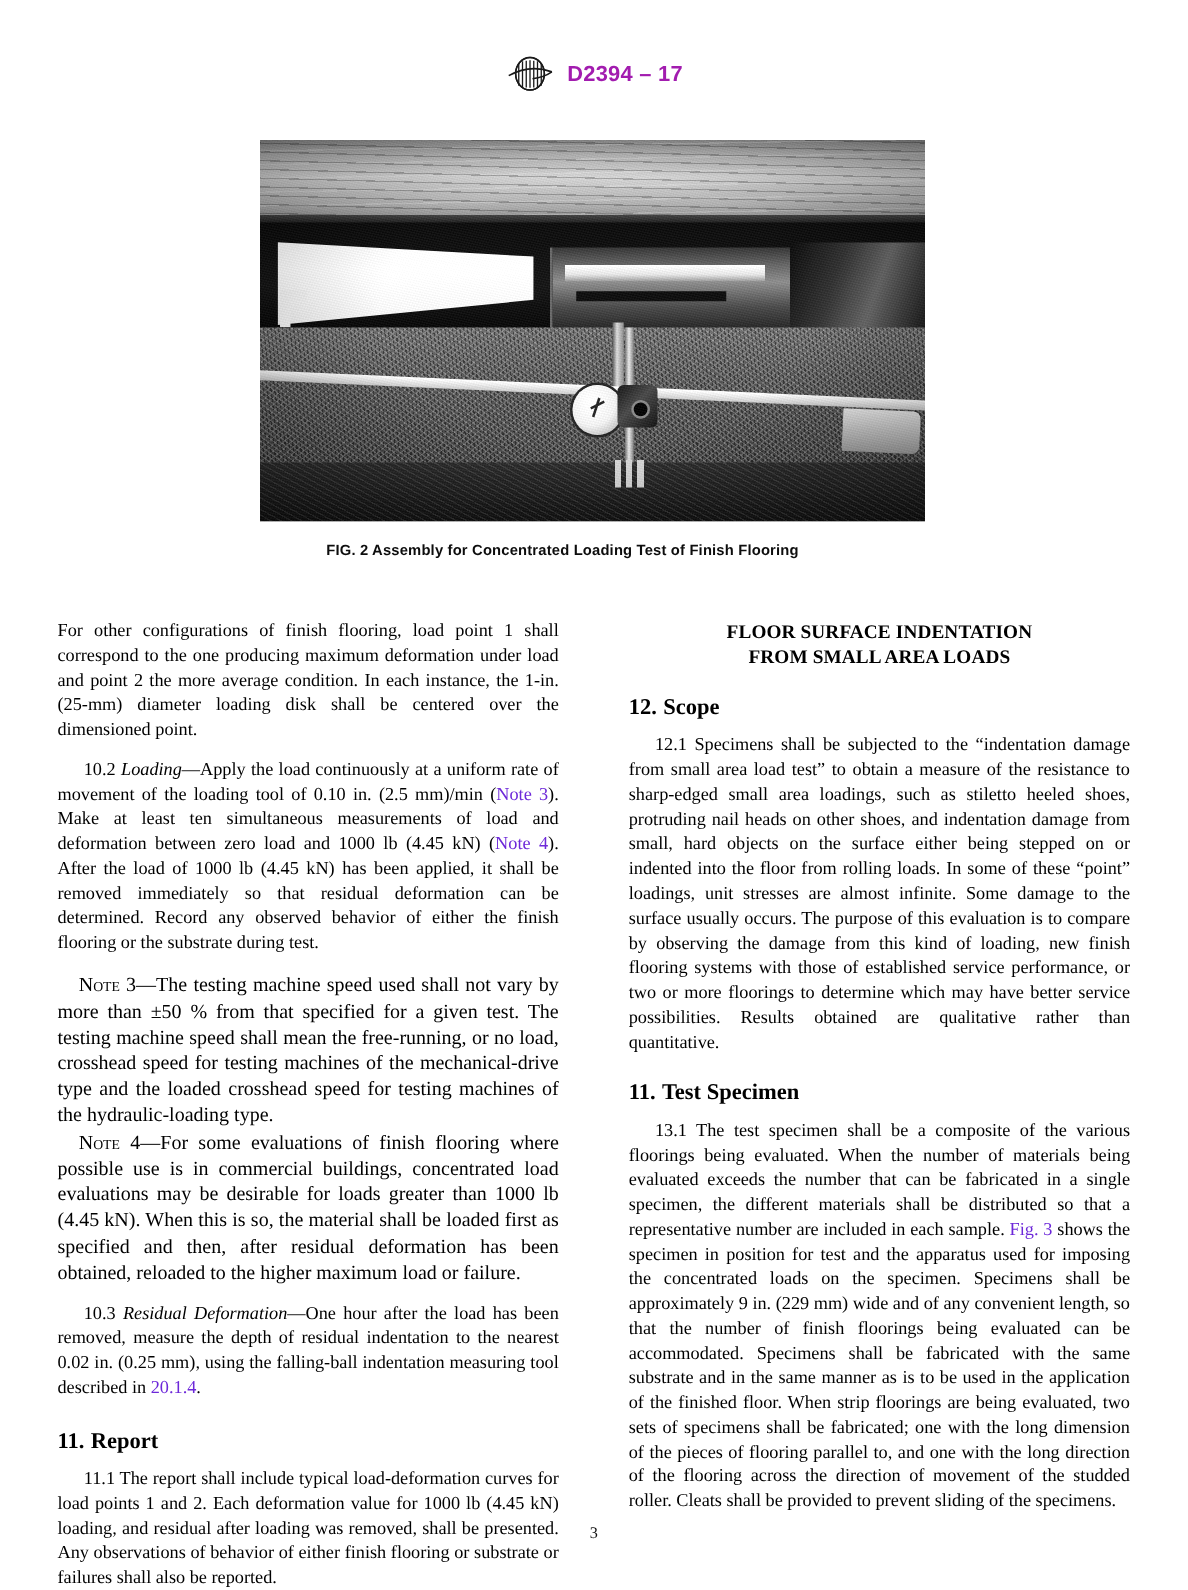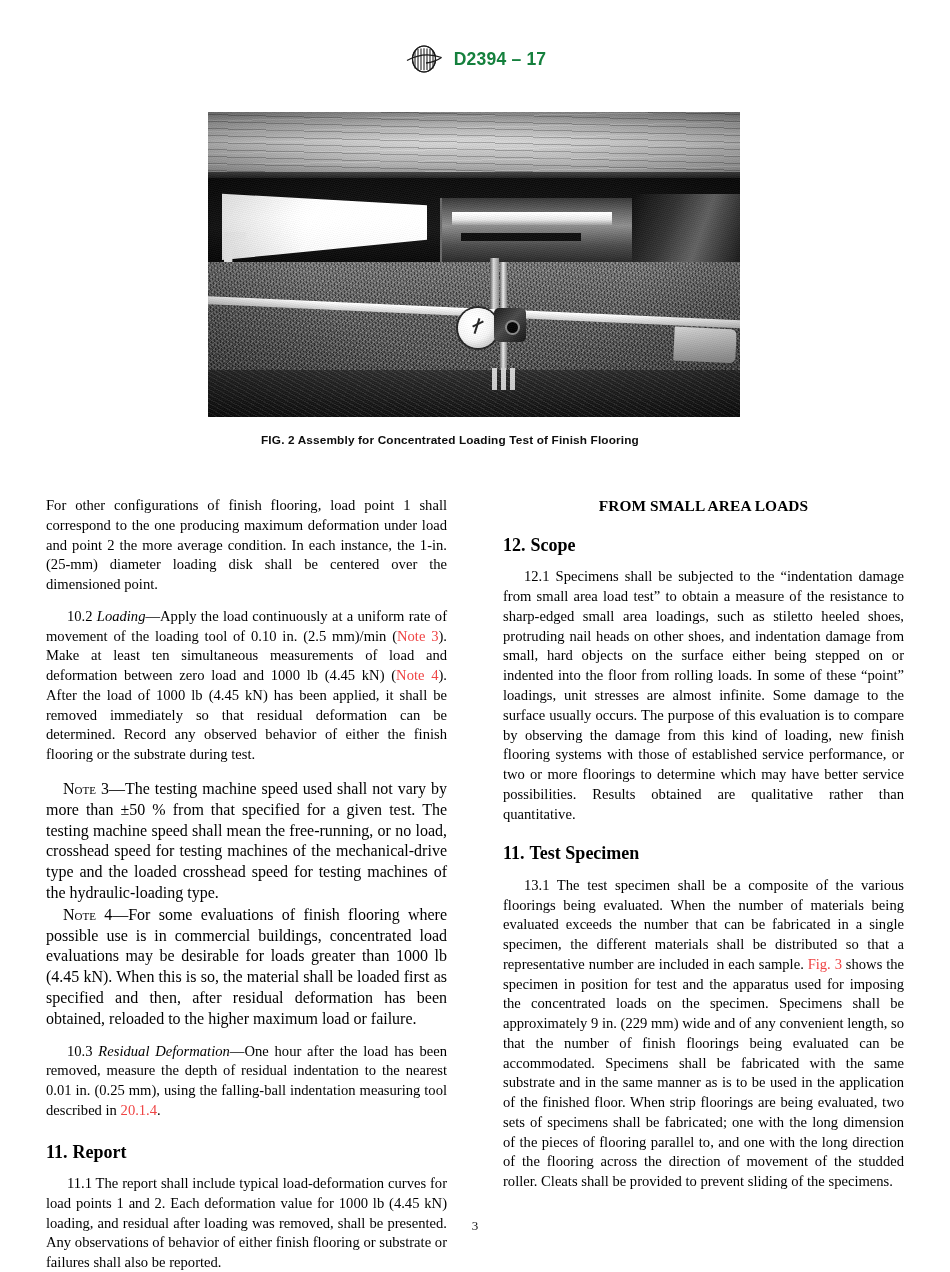--- a/index.html
+++ b/index.html
@@ -30,21 +30,21 @@
   .astm-logo {
     width: 40px;
     height: 30px;
     display: block;
   }
   .designation {
     font-family: "Liberation Sans", sans-serif;
     font-weight: bold;
     font-size: 17.5px;
     letter-spacing: 0.2px;
-    color: #15803d;
+    color: #a21caf;
   }
 
   
   .figure-block {
     position: absolute;
     top: 112px;
     left: 208px;
     width: 484px;
   }
   .photo {
@@ -283,21 +283,21 @@
 
   .center-head {
     margin: 0;
     text-align: center;
     font-weight: bold;
     font-size: 15.4px;
     line-height: 1.30;
     letter-spacing: 0.1px;
   }
 
-  .lnk { color: #ef4444; }
+  .lnk { color: #6d28d9; }
   em, .ital { font-style: italic; }
 
   .sp-10 { height: 10px; }
   .sp-12 { height: 12px; }
   .sp-14 { height: 14px; }
   .sp-18 { height: 18px; }
   .sp-20 { height: 20px; }
 
   
   .page-num {
@@ -375,38 +375,39 @@
     <p class="body indent"><span>10.2</span> <em>Loading</em><span>—Apply the load continuously at a uniform rate of movement of the loading tool of 0.10 in. (2.5 mm)/min (</span><span class="lnk">Note 3</span><span>). Make at least ten simultaneous measurements of load and deformation between zero load and 1000 lb (4.45 kN) (</span><span class="lnk">Note 4</span><span>). After the load of 1000 lb (4.45 kN) has been applied, it shall be removed immediately so that residual deformation can be determined. Record any observed behavior of either the finish flooring or the substrate during test.</span></p>
 
     <div class="sp-14"></div>
 
     <p class="note"><span class="note-lbl">Note</span><span> 3—</span><span>The testing machine speed used shall not vary by more than ±50 % from that specified for a given test. The testing machine speed shall mean the free-running, or no load, crosshead speed for testing machines of the mechanical-drive type and the loaded crosshead speed for testing machines of the hydraulic-loading type.</span></p>
 
     <p class="note"><span class="note-lbl">Note</span><span> 4—</span><span>For some evaluations of finish flooring where possible use is in commercial buildings, concentrated load evaluations may be desirable for loads greater than 1000 lb (4.45 kN). When this is so, the material shall be loaded first as specified and then, after residual deformation has been obtained, reloaded to the higher maximum load or failure.</span></p>
 
     <div class="sp-12"></div>
 
-    <p class="body indent"><span>10.3</span> <em>Residual Deformation</em><span>—One hour after the load has been removed, measure the depth of residual indentation to the nearest 0.01 in. (0.25 mm), using the falling-ball indentation measuring tool described in </span><span class="lnk">20.1.4</span><span>.</span></p>
+    <p class="body indent"><span>10.3</span> <em>Residual Deformation</em><span>—One hour after the load has been removed, measure the depth of residual indentation to the nearest 0.02 in. (0.25 mm), using the falling-ball indentation measuring tool described in </span><span class="lnk">20.1.4</span><span>.</span></p>
 
     <div class="sp-20"></div>
 
     <p class="sec-head"><span class="num">11.</span><span>Report</span></p>
 
     <div class="sp-10"></div>
 
     <p class="body indent">11.1 The report shall include typical load-deformation curves for load points 1 and 2. Each deformation value for 1000 lb (4.45 kN) loading, and residual after loading was removed, shall be presented. Any observations of behavior of either finish flooring or substrate or failures shall also be reported.</p>
 
     <div class="sp-14"></div>
 
     <p class="note"><span class="note-lbl">Note</span><span> 5—</span><span>Photographs showing the nature of residual indentation after loading are beneficial.</span></p>
 
   </div>
 
   <div class="col">
 
+    <p class="center-head">FLOOR SURFACE INDENTATION</p>
     <p class="center-head">FROM SMALL AREA LOADS</p>
 
     <div class="sp-18"></div>
 
     <p class="sec-head"><span class="num">12.</span><span>Scope</span></p>
 
     <div class="sp-10"></div>
 
     <p class="body indent">12.1 Specimens shall be subjected to the “indentation damage from small area load test” to obtain a measure of the resistance to sharp-edged small area loadings, such as stiletto heeled shoes, protruding nail heads on other shoes, and indentation damage from small, hard objects on the surface either being stepped on or indented into the floor from rolling loads. In some of these “point” loadings, unit stresses are almost infinite. Some damage to the surface usually occurs. The purpose of this evaluation is to compare by observing the damage from this kind of loading, new finish flooring systems with those of established service performance, or two or more floorings to determine which may have better service possibilities. Results obtained are qualitative rather than quantitative.</p>
 

